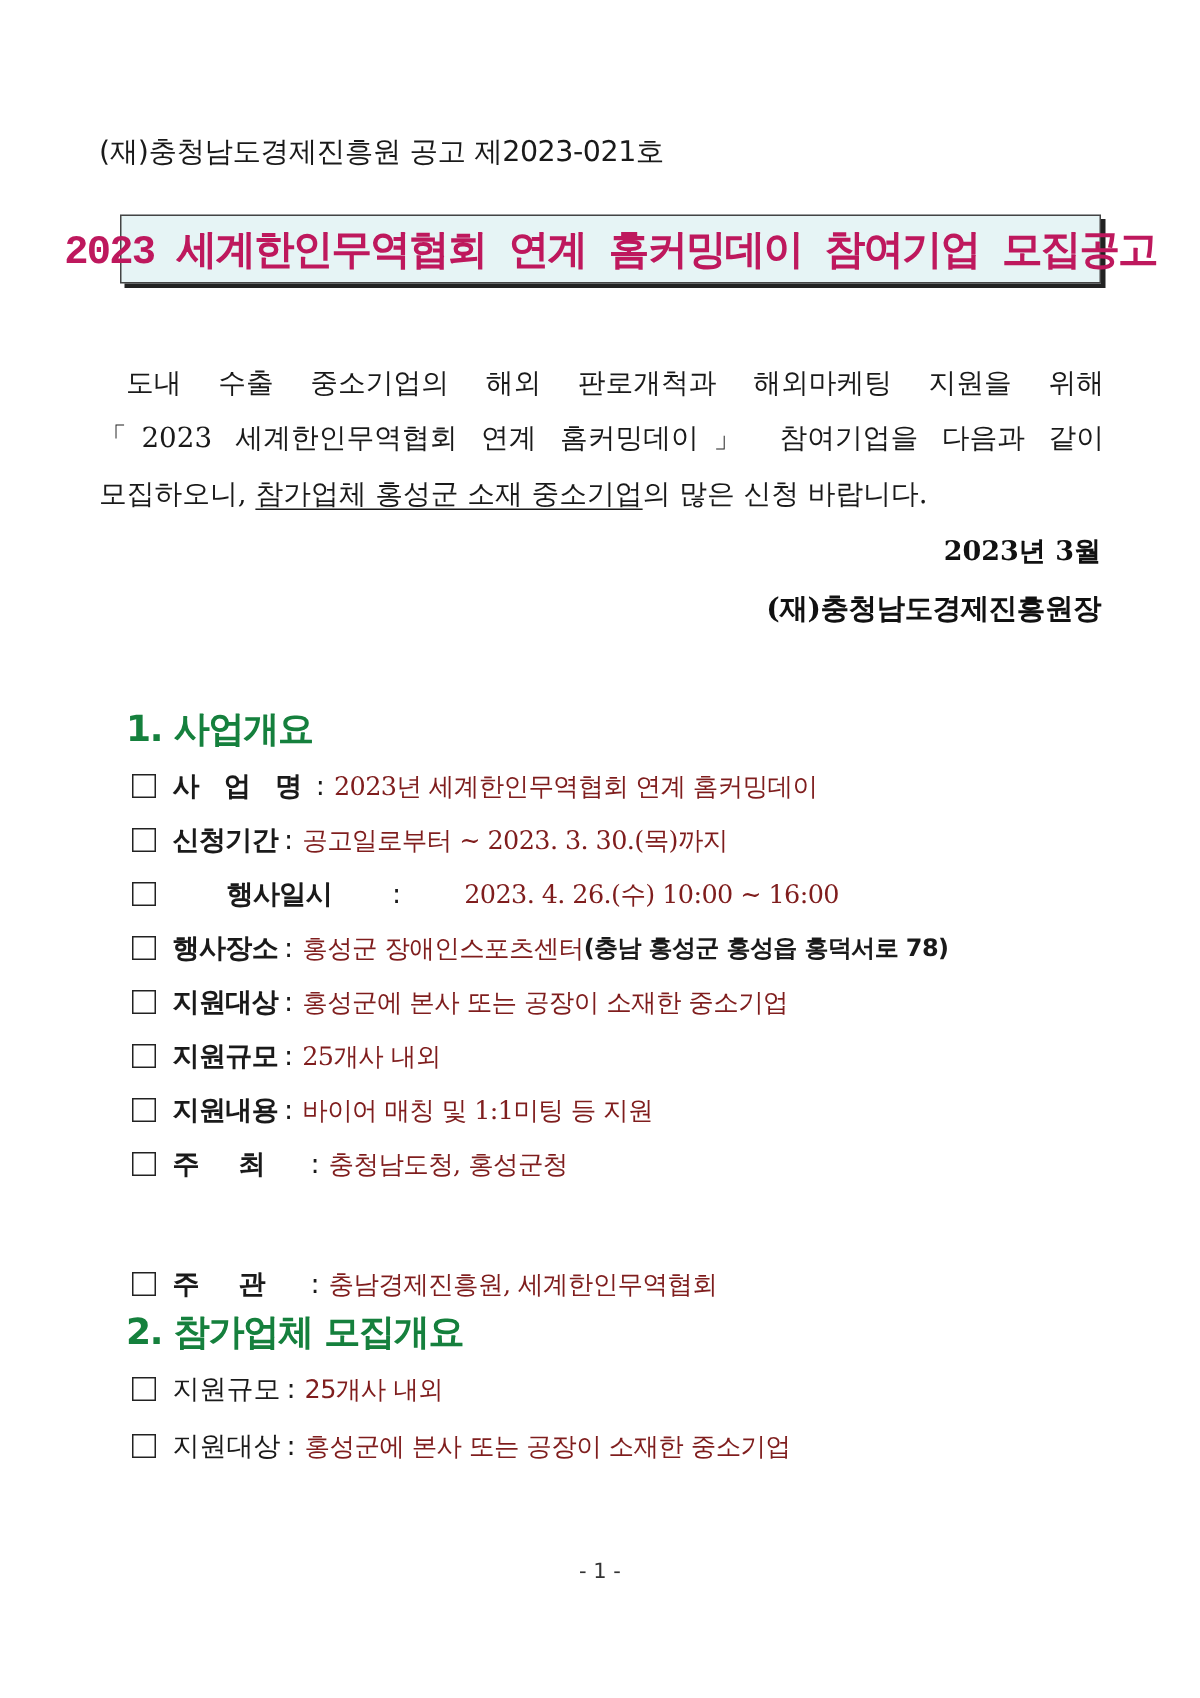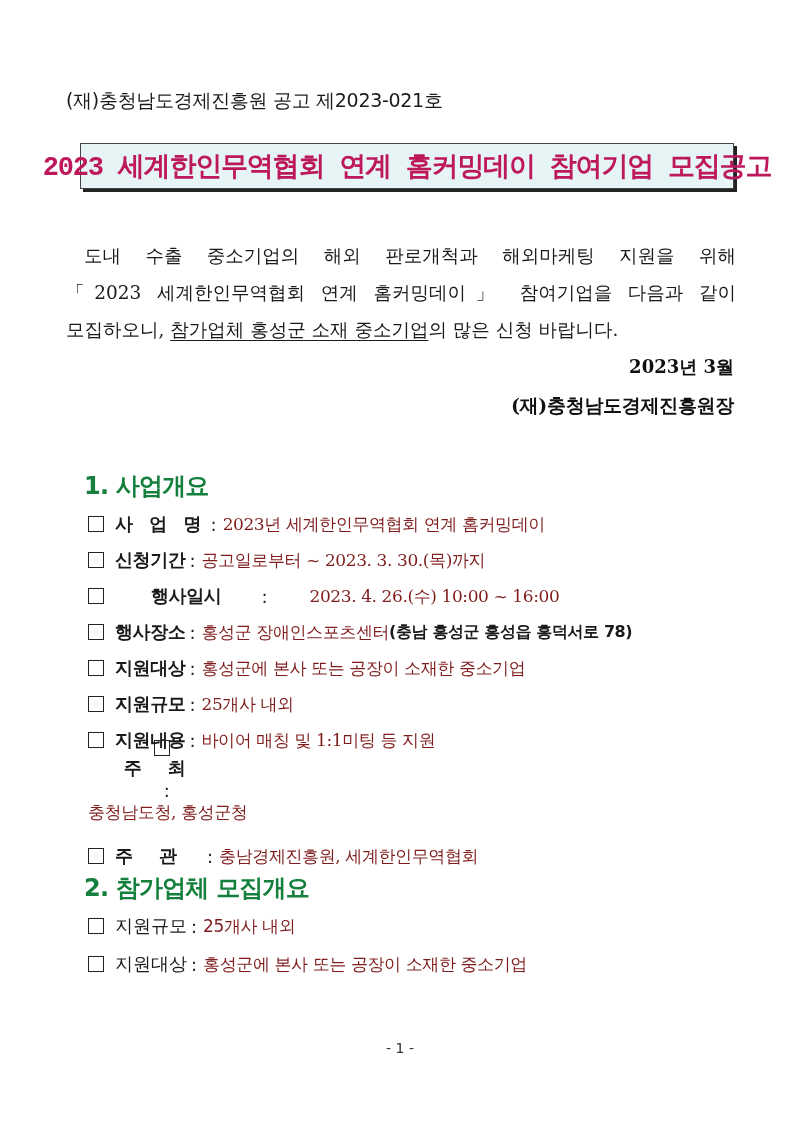--- a/index.html
+++ b/index.html
@@ -188,21 +188,21 @@
   <span class="item-value">25개사 내외</span>
 </div>
 
 <div class="abs item" style="top:728px;">
   <span class="checkbox"></span>
   <span class="item-label">지원내용</span>
   <span class="colon">:</span>
   <span class="item-value">바이어 매칭 및 1:1미팅 등 지원</span>
 </div>
 
-<div class="abs item" style="top:740px;flex-direction:column;">
+<div class="abs item" style="top:764px;">
   <span class="checkbox"></span>
   <span class="item-label wide">주최</span>
   <span class="colon">:</span>
   <span class="item-value">충청남도청, 홍성군청</span>
 </div>
 
 <div class="abs item" style="top:800px;margin-top:44px;">
   <span class="checkbox"></span>
   <span class="item-label wide">주관</span>
   <span class="colon">:</span>

